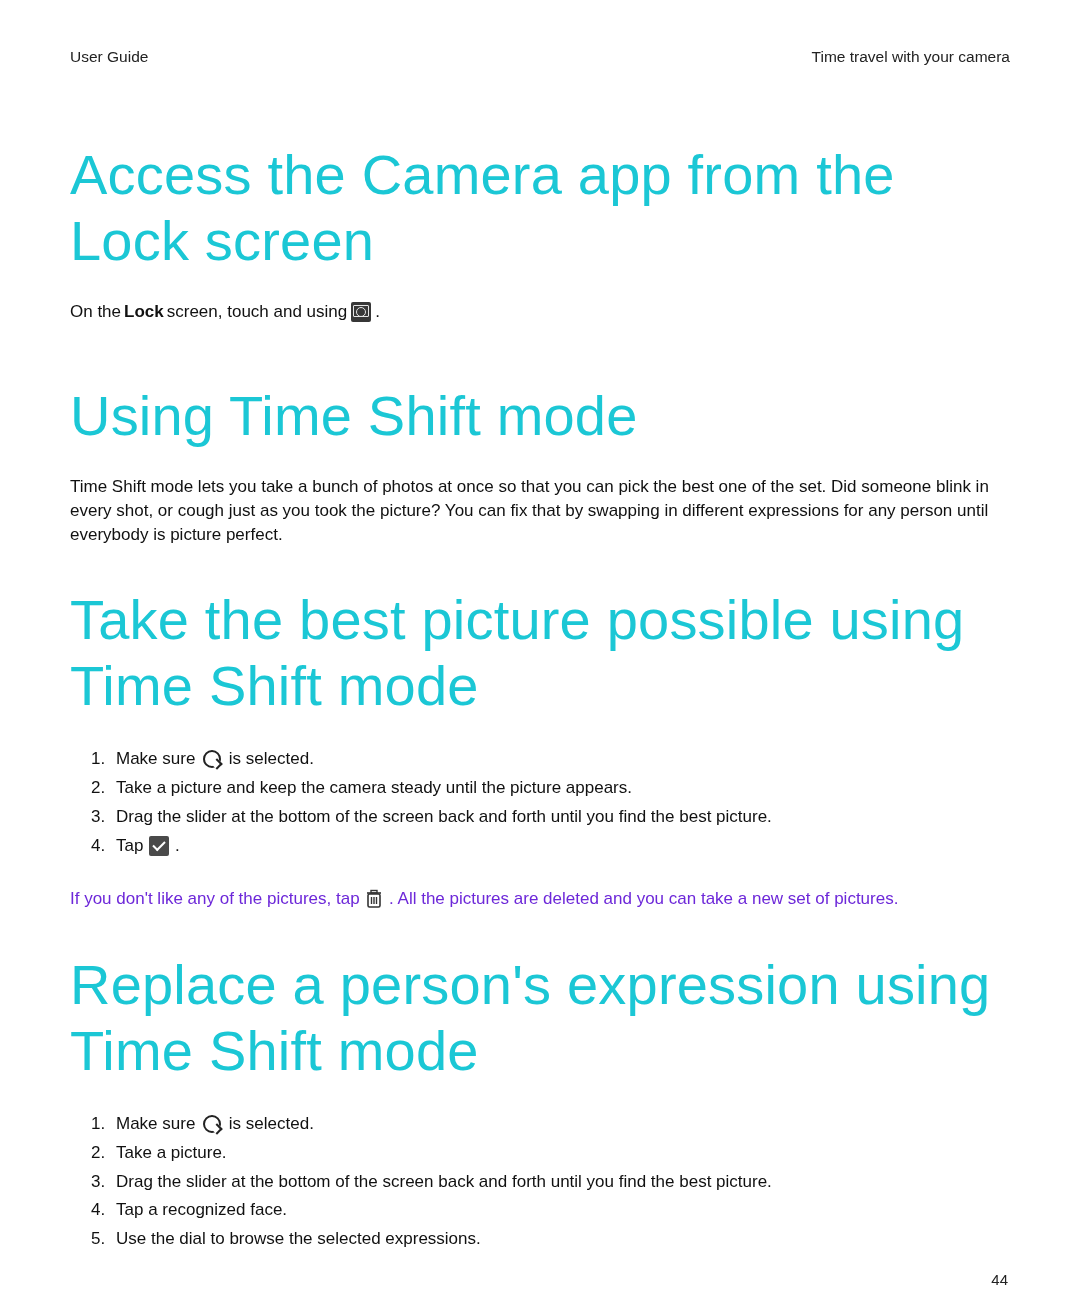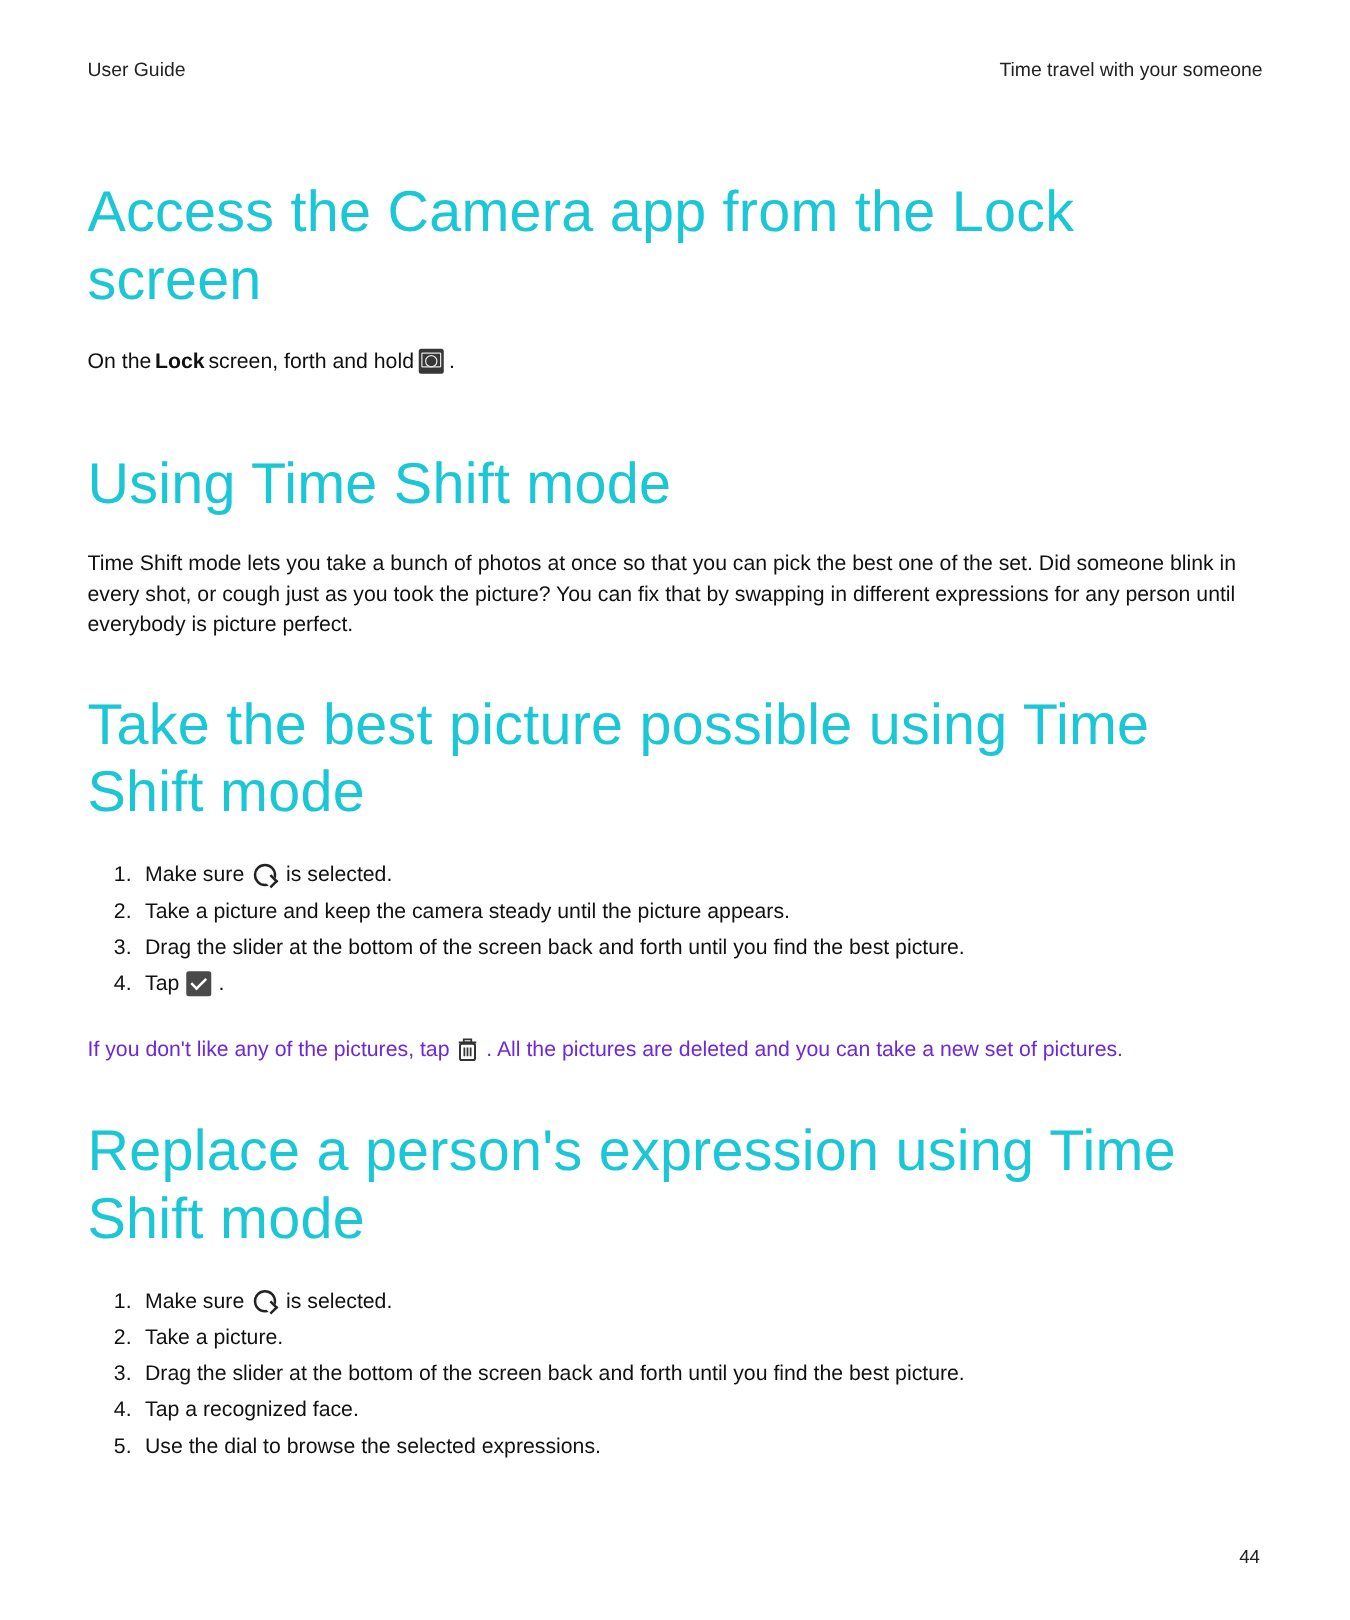--- a/index.html
+++ b/index.html
@@ -20,21 +20,21 @@
   .header-row {
     display: flex;
     justify-content: space-between;
     font-size: 15.5px;
     color: #222;
     margin-bottom: 76px;
   }
   h1.cyan {
     color: #1BC7D5;
     font-weight: 300;
-    font-size: 46px;
+    font-size: 56px;
     line-height: 1.18;
     margin: 0 0 26px 0;
     letter-spacing: 0.2px;
   }
   h1.cyan.tight-top {
     margin-top: 58px;
   }
   h1.cyan.tight-top2 {
     margin-top: 40px;
   }
@@ -166,29 +166,29 @@
     margin-top: 8px;
   }
 </style>
 </head>
 <body>
 
 <div class="page">
 
   <div class="header-row">
     <span>User Guide</span>
-    <span>Time travel with your someone</span>
+    <span>Time travel with your camera</span>
   </div>
 
   <h1 class="cyan">Access the Camera app from the Lock screen</h1>
 
   <div class="intro-line spacer-intro">
     <span>On the </span>
     <span class="bold">Lock</span>
-    <span> screen, forth and hold </span>
+    <span> screen, touch and using </span>
     <span class="inline-icon camera"></span>
     <span> .</span>
   </div>
 
   <h1 class="cyan tight-top">Using Time Shift mode</h1>
   <p class="body">Time Shift mode lets you take a bunch of photos at once so that you can pick the best one of the set. Did someone blink in every shot, or cough just as you took the picture? You can fix that by swapping in different expressions for any person until everybody is picture perfect.</p>
 
   <h1 class="cyan tight-top2">Take the best picture possible using Time Shift mode</h1>
 
   <ol class="steps">

